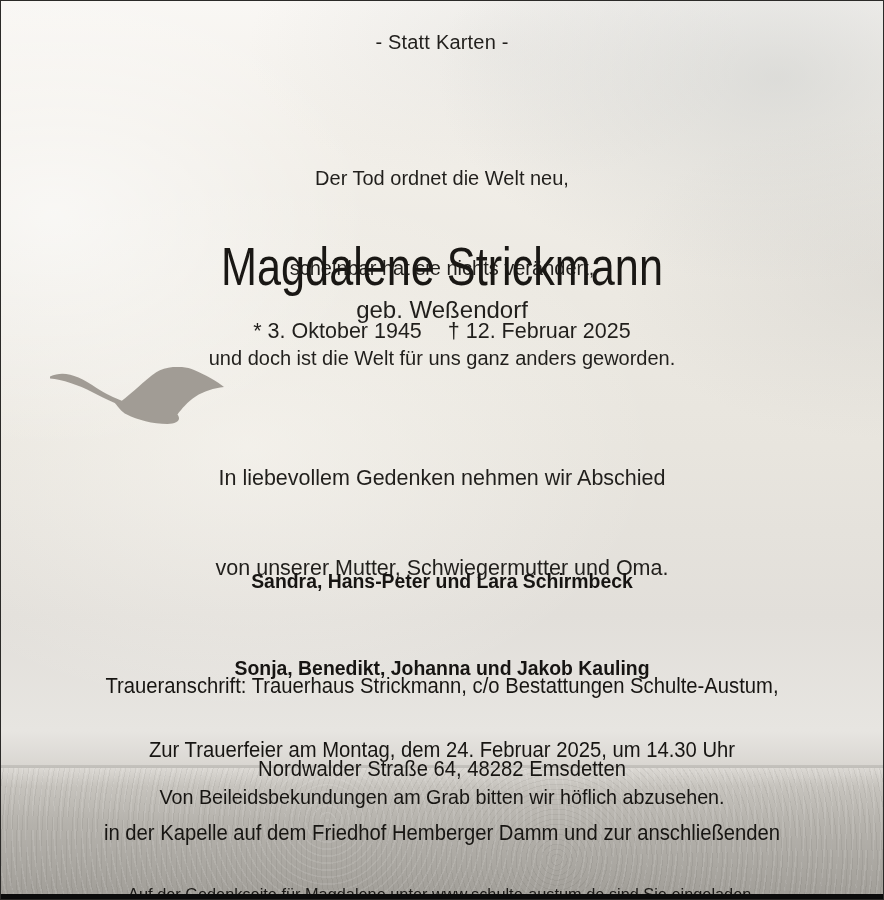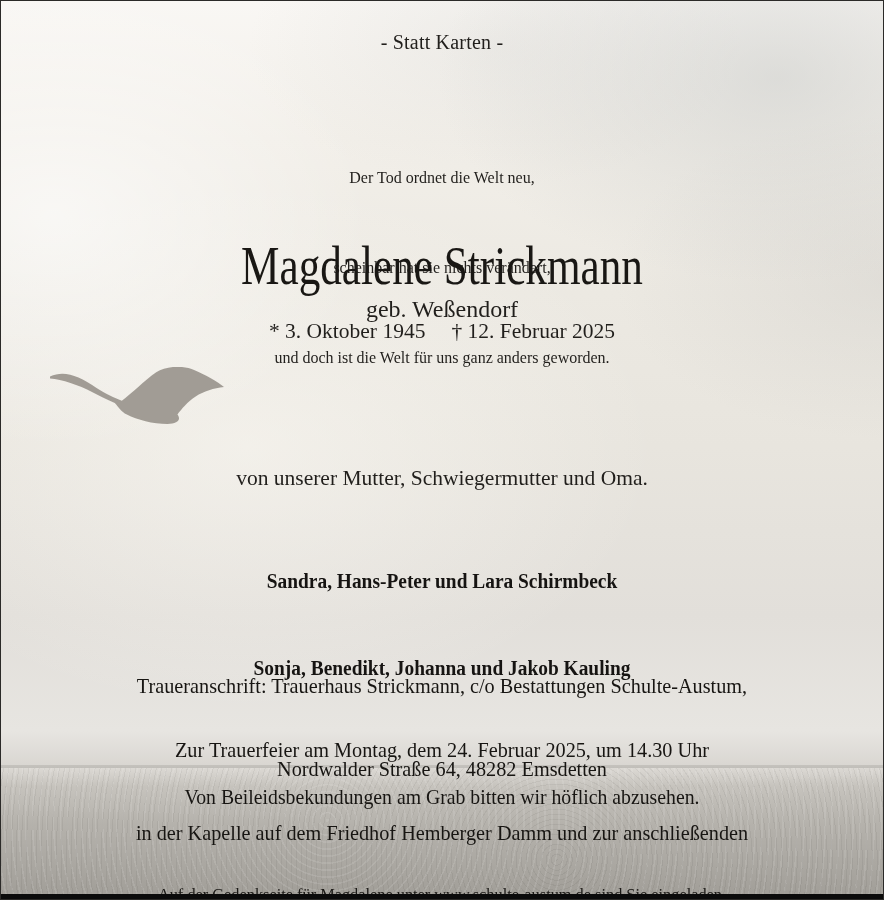--- a/index.html
+++ b/index.html
@@ -5,21 +5,21 @@
 <style>
   html, body { margin: 0; padding: 0; background: #ffffff; }
   * { box-sizing: border-box; }
 
   .card {
     position: relative;
     width: 884px;
     height: 900px;
     overflow: hidden;
     border: 1px solid #2b2a28;
-    font-family: Liberation Serif, serif;
+    font-family: Liberation Sans, sans-serif;
     color: #201e1b;
   }
 
   
   .sky {
     position: absolute;
     left: 0; top: 0; right: 0;
     height: 768px;
     background:
       radial-gradient(55% 38% at 88% 10%, rgba(196,198,196,0.50), transparent 70%),
@@ -60,21 +60,21 @@
 
   
   .t {
     position: absolute;
     left: 0; right: 0;
     text-align: center;
     white-space: pre;
     color: #211f1c;
   }
   .statt    { top: 30px;  font-size: 20px;   letter-spacing: 0.2px; }
-  .poem     { top: 102px; font-size: 16px; line-height: 30px; }
+  .poem     { top: 102px; font-size: 20px; line-height: 30px; }
   .name     { top: 236px; font-size: 54px;   line-height: 1.1; font-weight: 400;
               transform: scaleX(0.80); letter-spacing: 0; color: #191714; }
   .maiden   { top: 295px; font-size: 24px; }
   .dates    { top: 318px; font-size: 21.5px; }
   .dates .gap { display: inline-block; width: 26px; }
   .tribute  { top: 402px; font-size: 21.5px; line-height: 30px; }
   .family   { top: 508px; font-size: 20px;   line-height: 29px; font-weight: 700;
               transform: scaleX(0.97); color: #161412; }
   .address  { top: 616px; font-size: 22px;   line-height: 27.5px;
               transform: scaleX(0.92); color: #171512; }
@@ -118,20 +118,21 @@
     <div>und doch ist die Welt für uns ganz anders geworden.</div>
   </div>
 
   <div class="t name">Magdalene Strickmann</div>
 
   <div class="t maiden">geb. Weßendorf</div>
 
   <div class="t dates"><span>* 3. Oktober 1945</span><span class="gap"></span><span>† 12. Februar 2025</span></div>
 
   <div class="t tribute">
+    <div>In liebevollem Gedenken nehmen wir Abschied</div>
     <div>von unserer Mutter, Schwiegermutter und Oma.</div>
   </div>
 
   <div class="t family">
     <div>Sandra, Hans-Peter und Lara Schirmbeck</div>
     <div>Sonja, Benedikt, Johanna und Jakob Kauling</div>
   </div>
 
   <div class="t address">
     <div>Traueranschrift: Trauerhaus Strickmann, c/o Bestattungen Schulte-Austum,</div>

